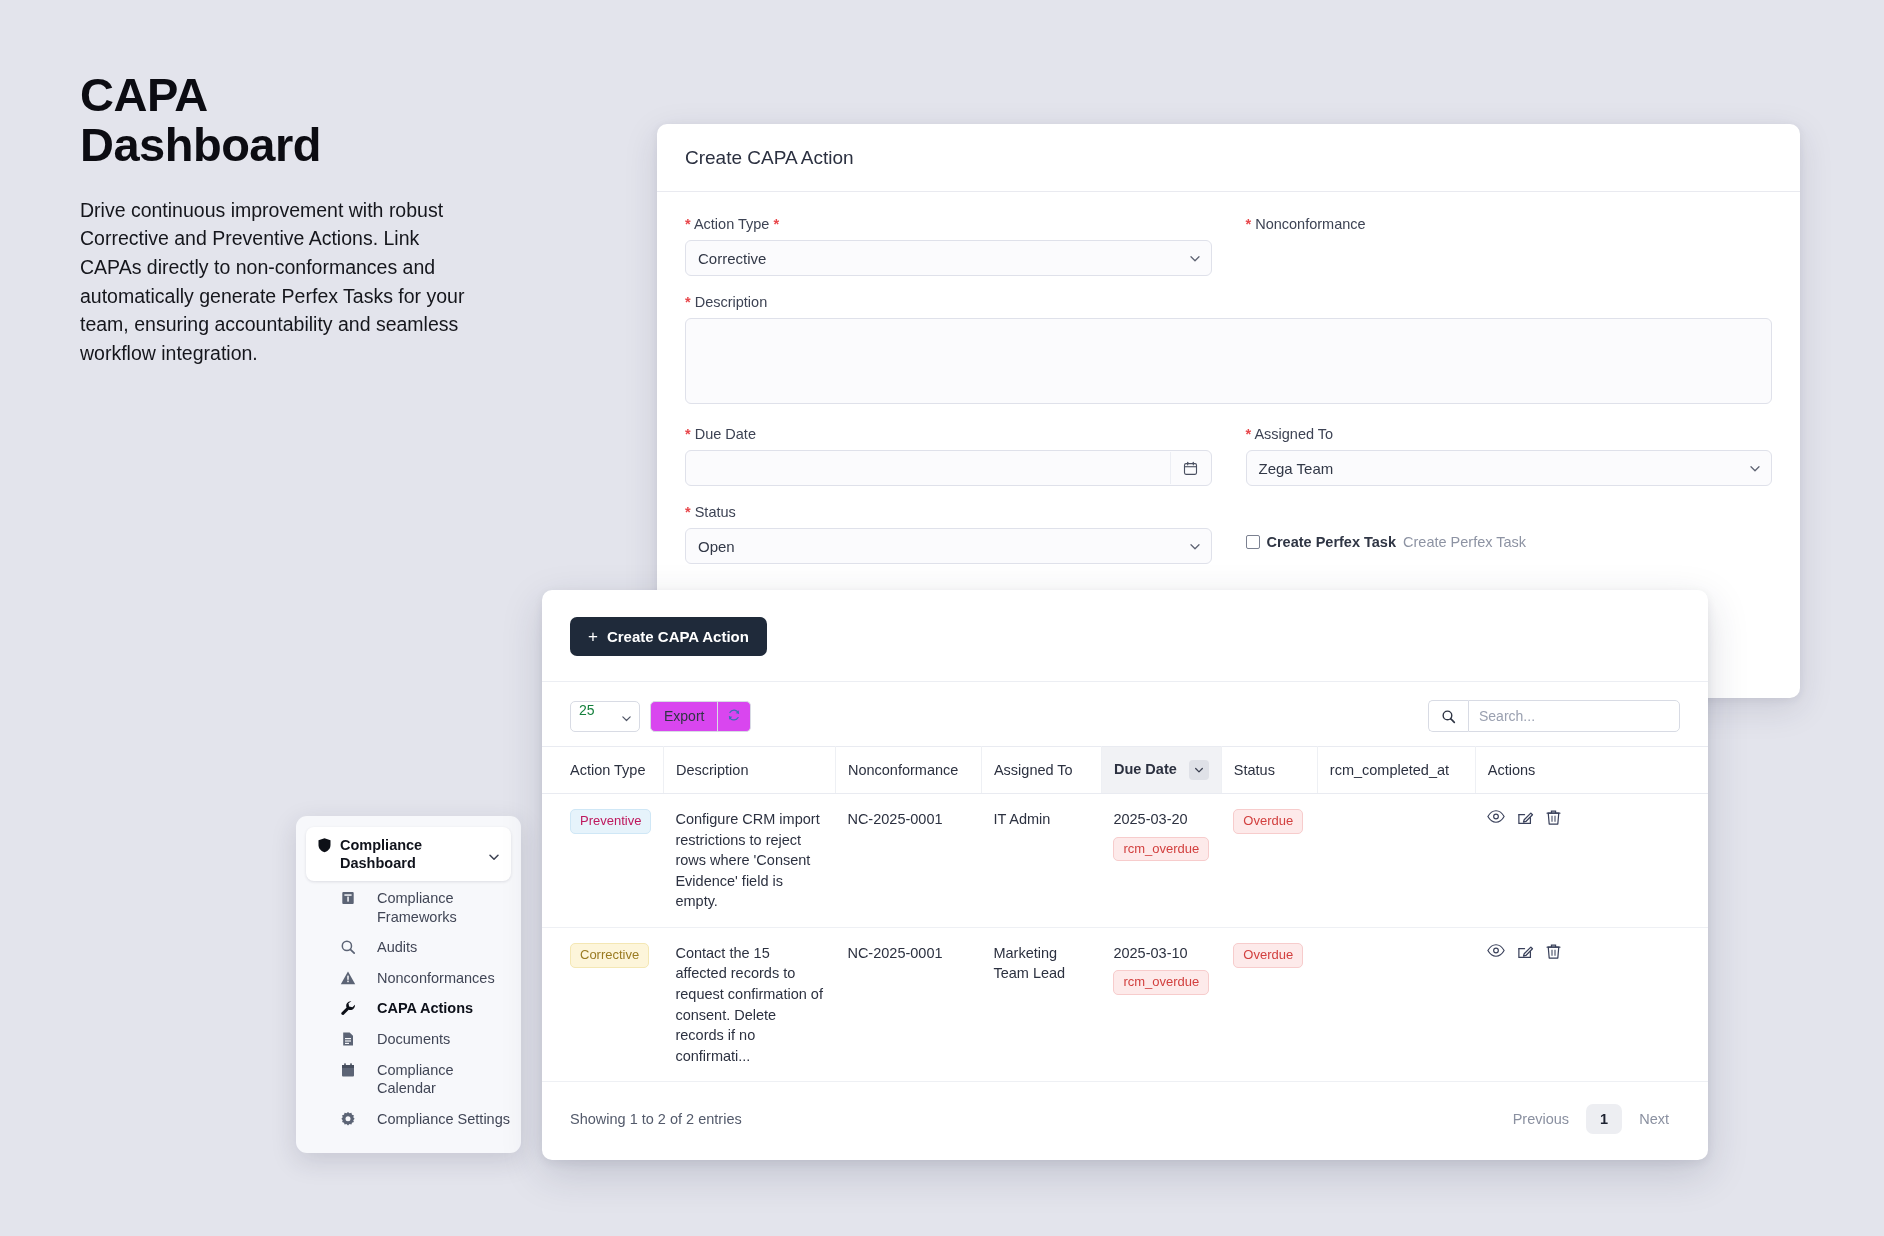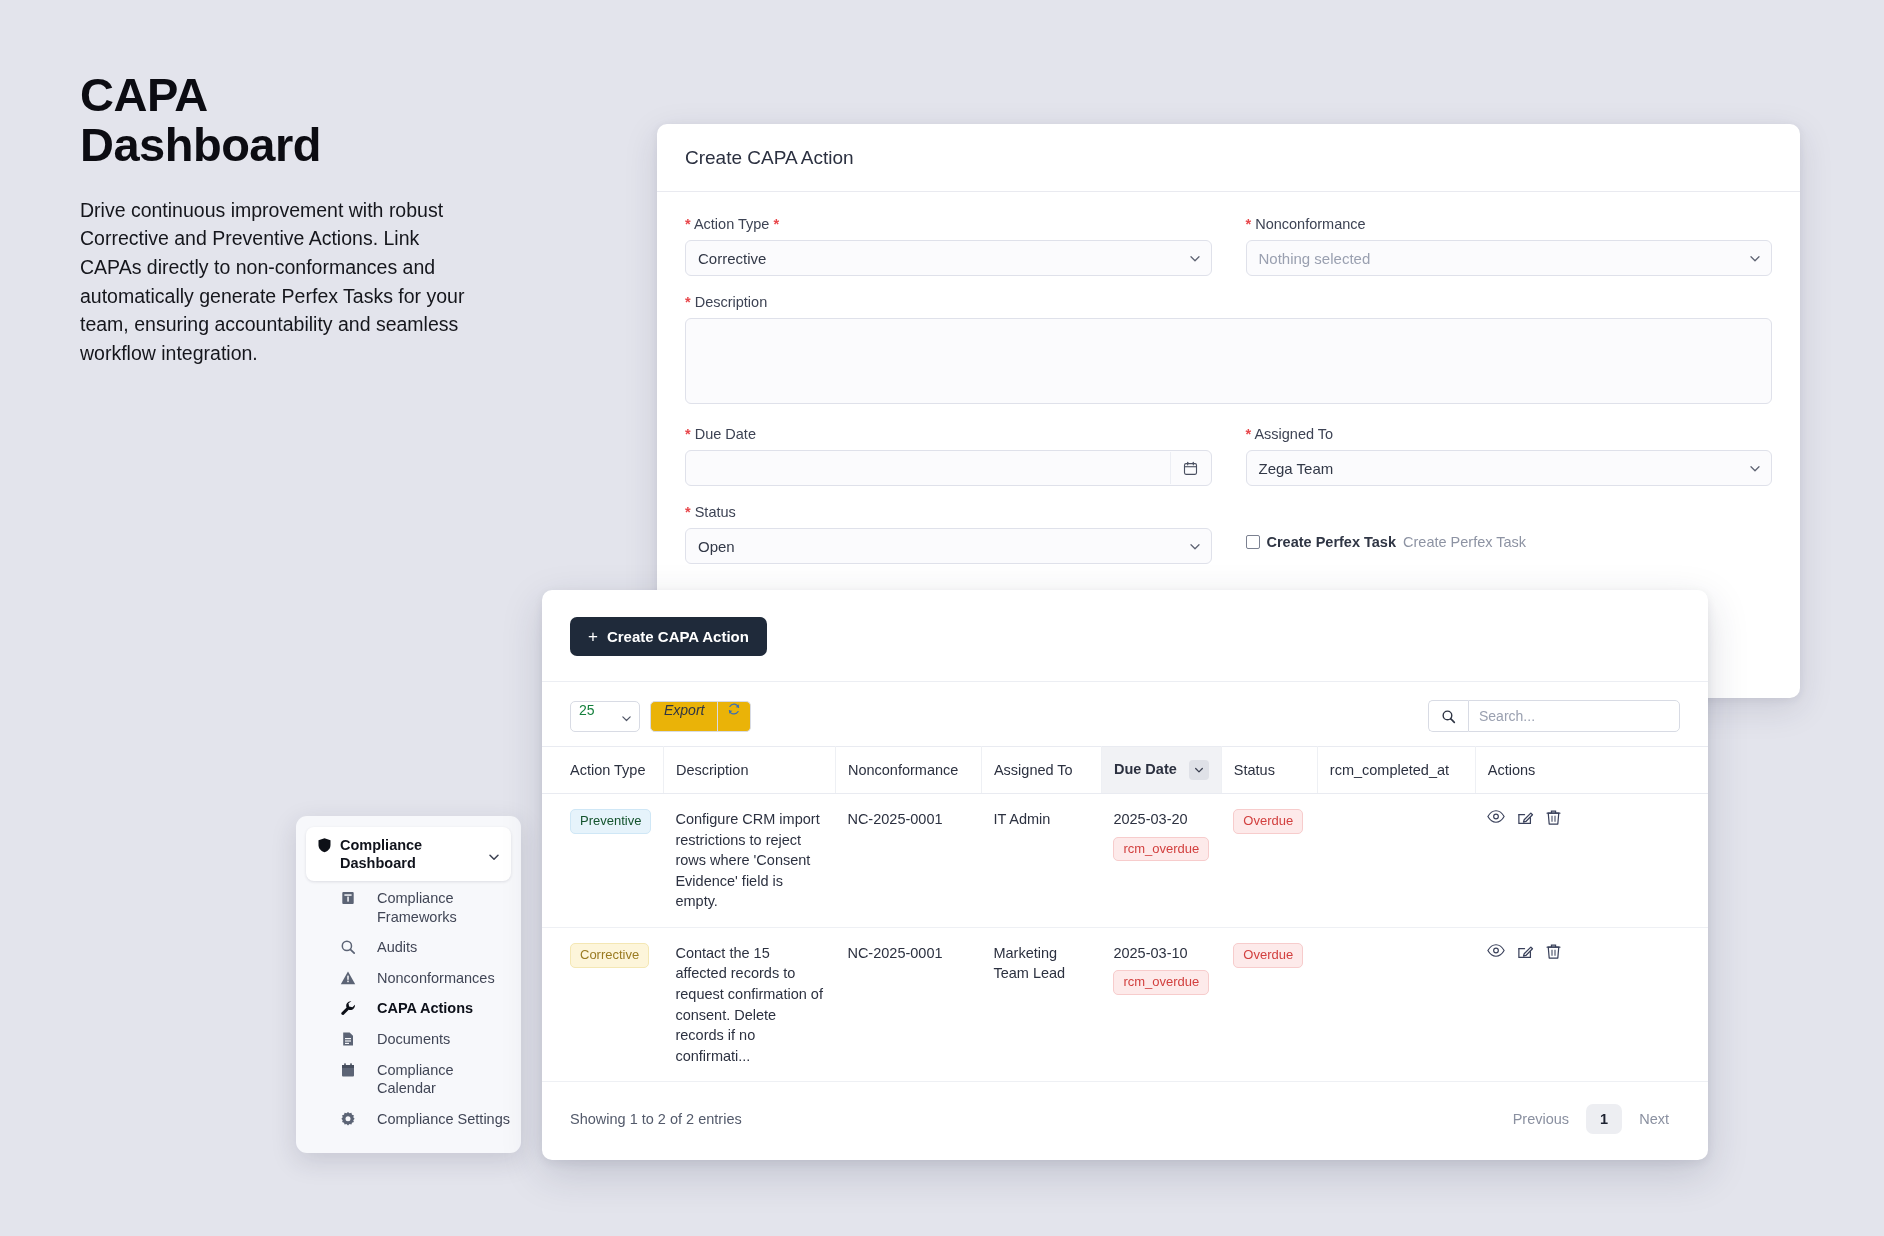--- a/index.html
+++ b/index.html
@@ -120,23 +120,23 @@
   }
   .tools-l { display: flex; align-items: center; gap: 10px; }
   .sel-len {
     width: 70px; height: 31px; border: 1px solid #d8dbe4; border-radius: 5px;
     background: #fff; display: flex; align-items: flex-start; padding: 0 8px;
     font-size: 14px; color: #15803d; position: relative;
   }
   .sel-len .c2 { position: absolute; right: 7px; top: 9px; color: #525868; }
   .grp { display: flex; }
   .grp .g {
-    height: 31px; border: 1px solid #d8dbe4; background: #eab308;
-    display: flex; align-items: flex-start; padding: 0 13px;
-    font-size: 14px; color: #2f3544; font-style: italic;
+    height: 31px; border: 1px solid #d8dbe4; background: #d946ef;
+    display: flex; align-items: center; padding: 0 13px;
+    font-size: 14px; color: #2f3544;
   }
   .grp .g:first-child { border-radius: 5px 0 0 5px; }
   .grp .g:last-child { border-radius: 0 5px 5px 0; border-left: none; padding: 0 9px; color:#4b5161;}
   .search-wrap { display: flex; }
   .search-ico {
     width: 40px; height: 32px; border: 1px solid #d8dbe4; border-right: none;
     border-radius: 5px 0 0 5px; background: #fff;
     display: flex; align-items: center; justify-content: center; color: #2f3544;
   }
   .search-in {
@@ -163,21 +163,21 @@
   tbody td {
     font-size: 14.5px; color: #2c3140; padding: 15px 12px;
     border-bottom: 1px solid #eef0f4; vertical-align: top; line-height: 1.42;
   }
   tbody td:first-child { padding-left: 28px; }
   tbody td:last-child { padding-right: 28px; }
   .pill {
     display: inline-block; padding: 3px 9px; border-radius: 5px;
     font-size: 13px; line-height: 1.3; white-space: nowrap;
   }
-  .pill-prev { background: #e6f3fb; color: #14532d; border: 1px solid #cfe7f6; }
+  .pill-prev { background: #e6f3fb; color: #be185d; border: 1px solid #cfe7f6; }
   .pill-corr { background: #fdf5da; color: #9a7b22; border: 1px solid #f4e7b4; }
   .pill-over { background: #fdeaea; color: #d2403f; border: 1px solid #f7cccc; }
   .pill-rcm  { background: #fdeaea; color: #d2403f; border: 1px solid #f7cccc; margin-top: 7px; }
   .dt-cell .d { white-space: nowrap; }
   .acts { display: flex; gap: 12px; color: #39405a; }
   .acts span { cursor: pointer; }
   .tbl-foot {
     display: flex; align-items: center; justify-content: space-between;
     padding: 22px 28px 0 28px; font-size: 14.5px; color: #535a6b;
   }
@@ -226,28 +226,20 @@
           </div>
         </div>
 
         <div class="col">
 
           <div class="fld">
             <label class="lbl">
               <span class="req">*</span>
               <span>Nonconformance</span>
             </label>
-            <div class="ctrl ph">
-              <span>Nothing selected</span>
-              <span class="caret">
-                <svg viewBox="0 0 12 12" width="12" height="12">
-                    <path d="M2 4.2L6 8.2L10 4.2" fill="none" stroke="#5d6272" stroke-width="1.3" stroke-linecap="round" stroke-linejoin="round"></path>
-                  </svg>
-              </span>
-            </div>
           </div>
         </div>
       </div>
 
       <div class="fld">
         <label class="lbl">
           <span class="req">*</span>
           <span>Description</span>
         </label>
         <textarea class="ta" style=""></textarea>

